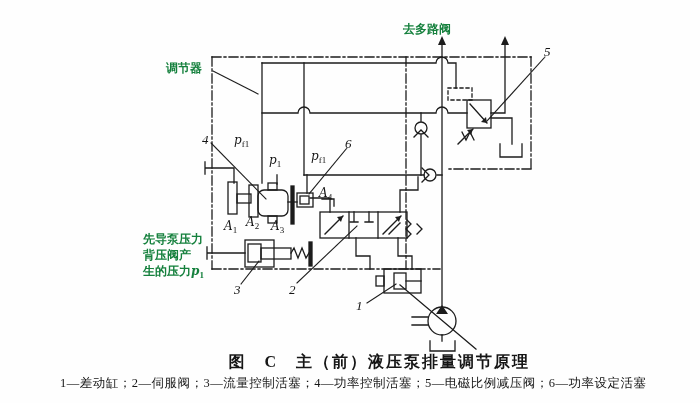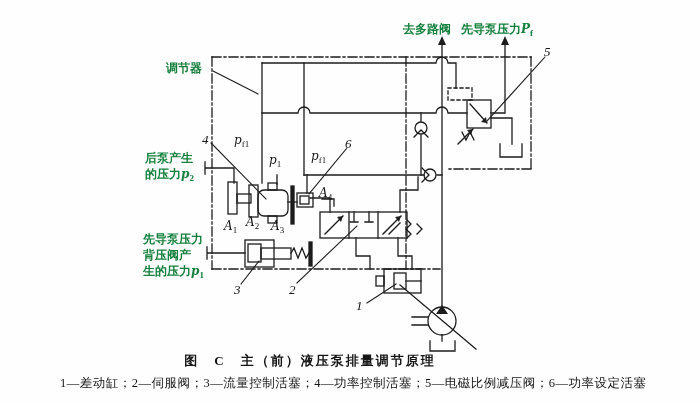--- a/index.html
+++ b/index.html
@@ -3,22 +3,22 @@
 <meta charset="utf-8">
 <style>
   html,body{margin:0;padding:0;background:#fff;}
   #stage{position:relative;width:700px;height:403px;background:#fefefe;overflow:hidden;
          font-family:"Liberation Serif","DejaVu Serif",serif;color:#151515;}
   #schematic{position:absolute;left:0;top:0;}
   .lbl{position:absolute;font-size:12px;line-height:16px;white-space:nowrap;color:#15803d;font-weight:bold;}
   .port{position:absolute;font-size:12px;font-style:italic;white-space:nowrap;text-align:right;}
   .port sub,.lbl sub{font-size:9px;font-style:normal;}
   .callout{position:absolute;font-size:13px;font-style:italic;}
-  .cap{position:absolute;left:90px;top:352px;width:440px;text-align:center;
-       font-size:13px;letter-spacing:2px;font-weight:bold;}
+  .cap{position:absolute;left:90px;top:352px;width:440px;text-align:right;
+       font-size:16px;letter-spacing:2px;font-weight:bold;}
   .leg{position:absolute;left:33px;top:375px;width:640px;font-size:12.5px;letter-spacing:.5px;margin-left:27px;}
   i{font-family:"DejaVu Serif","Liberation Serif",serif;}
 </style>
 </head>
 <body>
 
 <div id="stage">
 
   <svg id="schematic" width="700" height="403" viewBox="0 0 700 403" fill="none" stroke="#1c1c1c" stroke-width="1.3" stroke-linecap="square">
 
@@ -143,28 +143,21 @@
       <path d="M241,284 L259,261"></path>
       <path d="M297,283 L357,226"></path>
       <path d="M367,303 L396,284"></path>
     </g>
   </svg>
 
   <div class="lbl" style="left:166px;top:60px">调节器</div>
 
   <div class="lbl" style="left:403px;top:21px">去多路阀</div>
 
-  <div class="lbl" style="left:461px;top:21px">
-    <span>先导泵压力</span><i>P</i><sub>f</sub>
-  </div>
 
-  <div class="lbl" style="left:145px;top:150px">
-    <span>后泵产生</span><br>
-    <span>的压力</span><i>p</i><sub>2</sub>
-  </div>
 
   <div class="lbl" style="left:143px;top:231px">
     <span>先导泵压力</span><br>
     <span>背压阀产</span><br>
     <span>生的压力</span><i>p</i><sub>1</sub>
   </div>
 
   <div class="port" style="left:234px;top:133px">
     <i>p</i><sub>f1</sub>
   </div>

